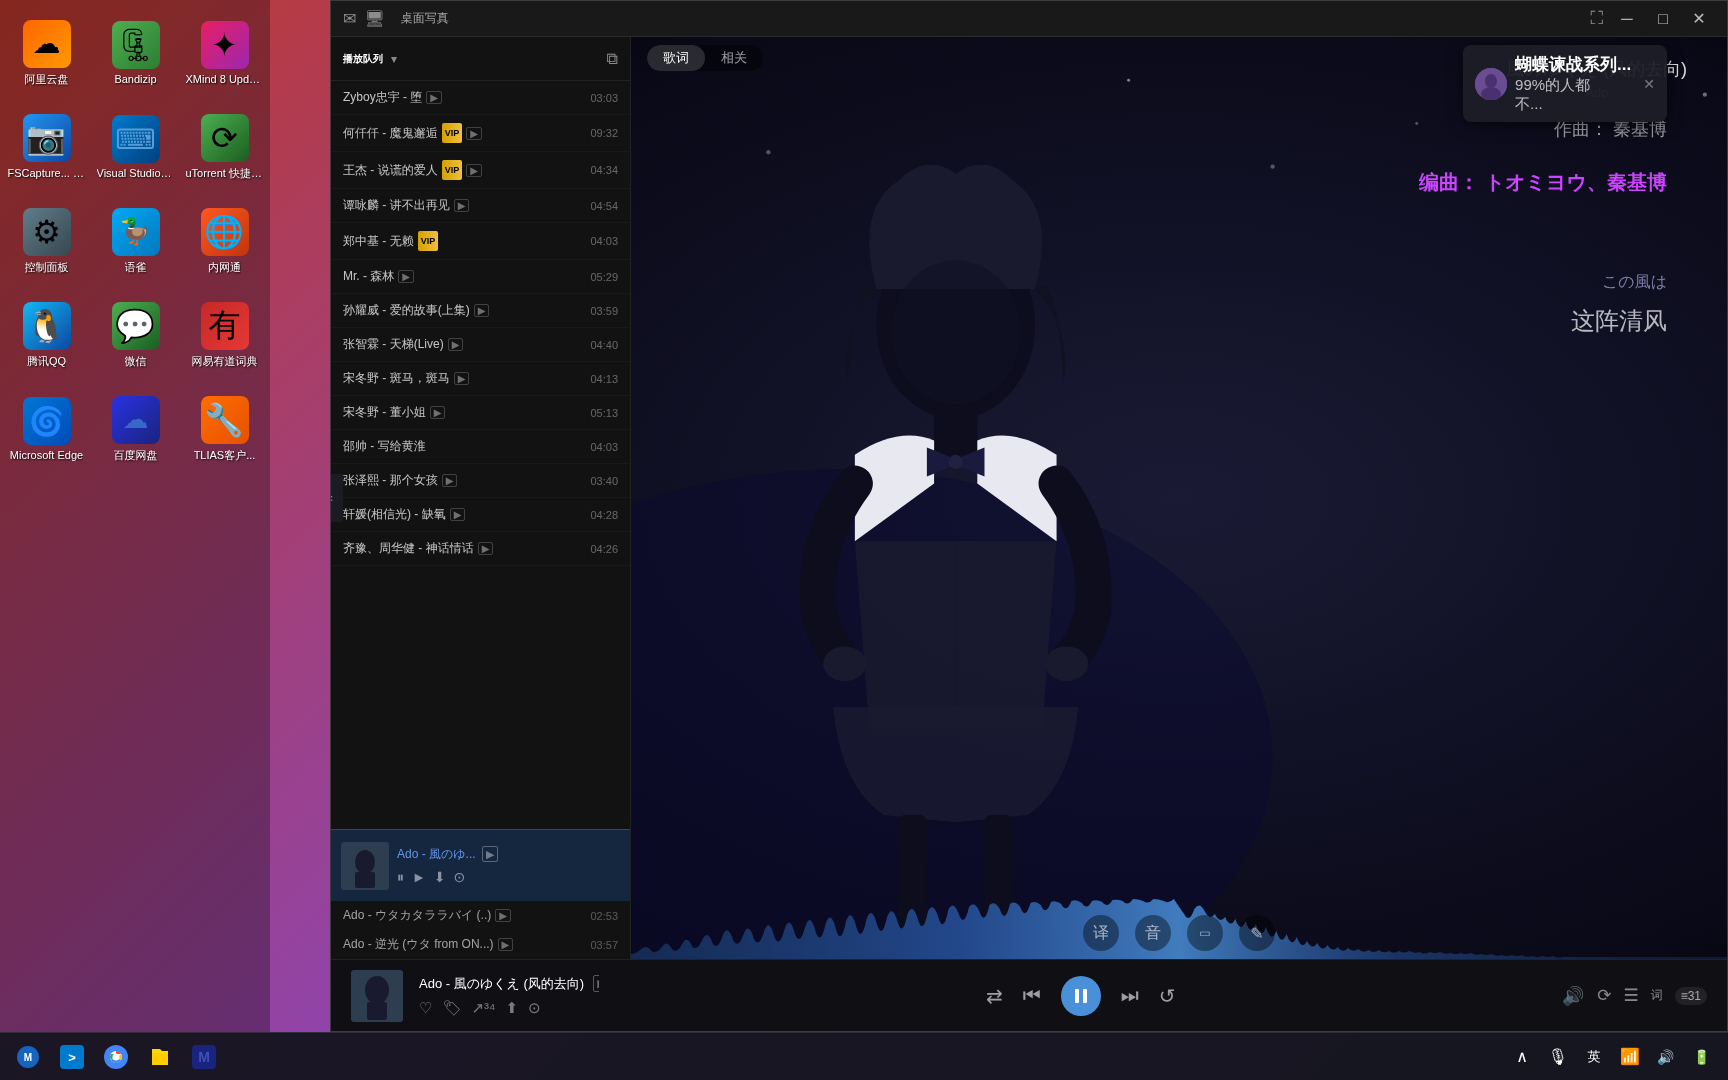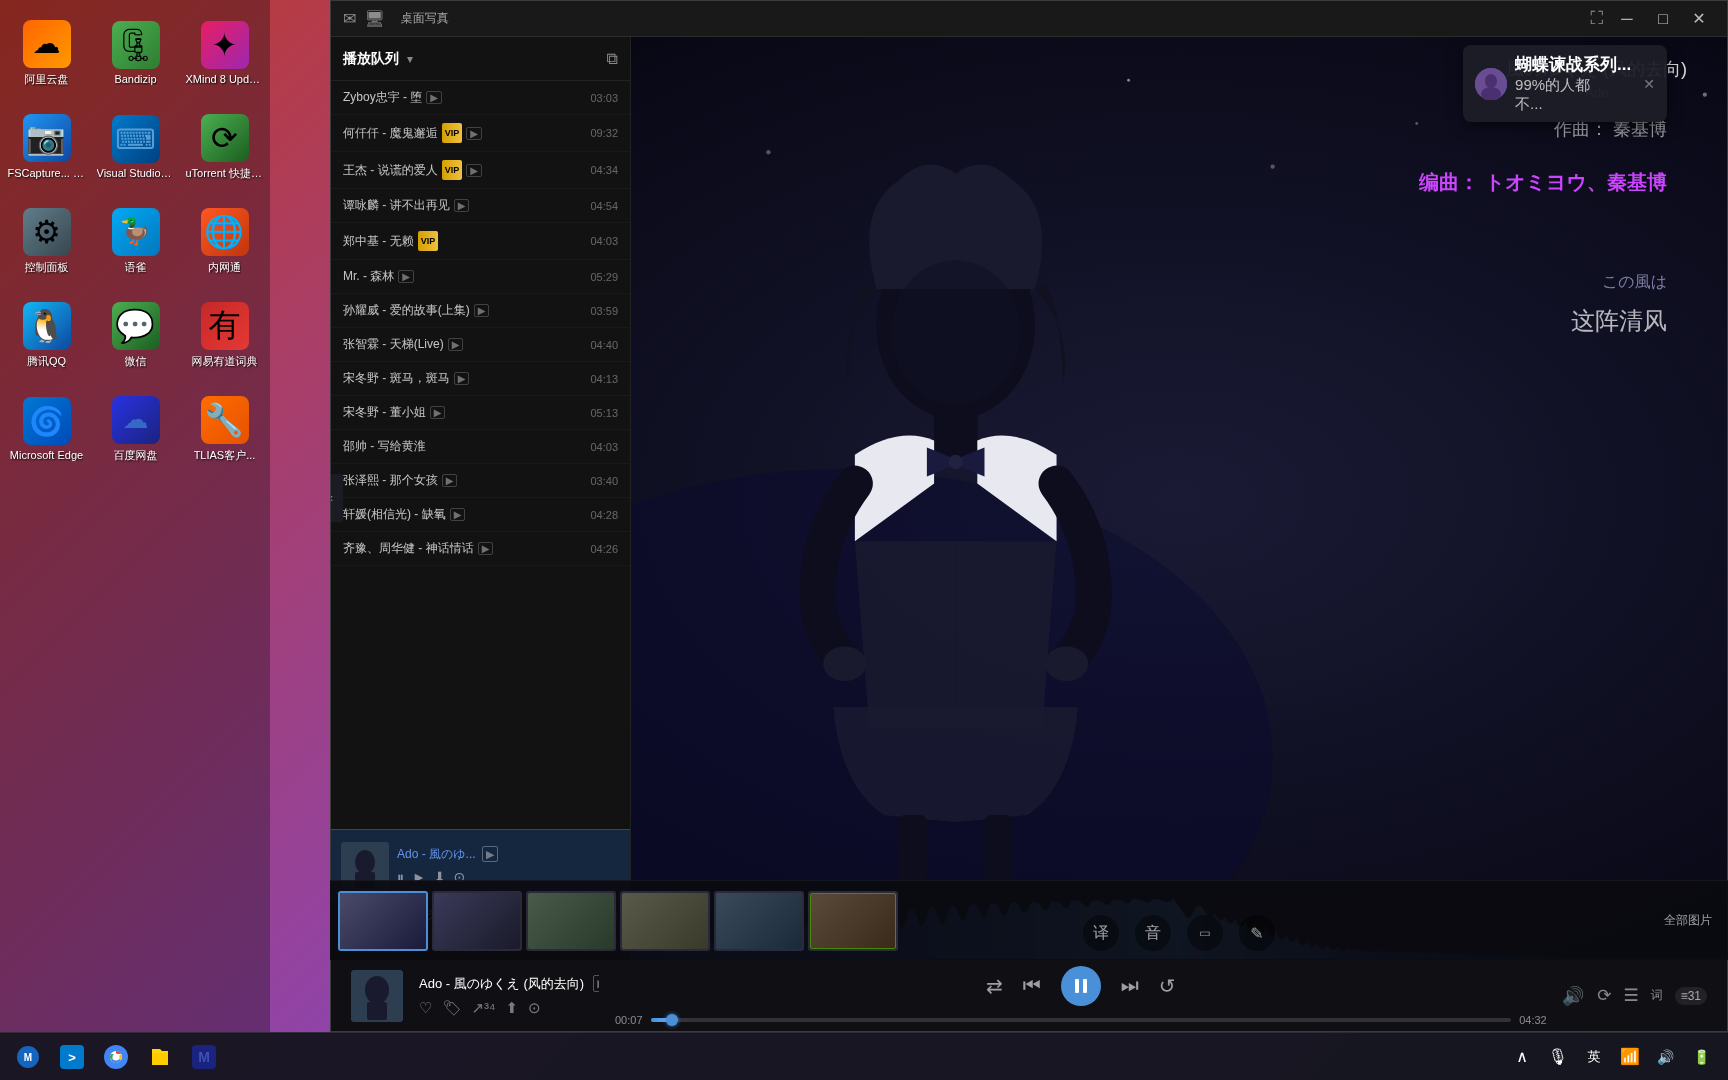--- a/index.html
+++ b/index.html
@@ -208,21 +208,21 @@
     .playlist-header {
       height: 44px;
       display: flex;
       align-items: center;
       padding: 0 12px;
       border-bottom: 1px solid rgba(255,255,255,0.07);
       gap: 8px;
     }
     .playlist-title {
       color: white;
-      font-size: 14px;
+      font-size: 10px;
       font-weight: bold;
     }
     .playlist-dropdown-btn {
       color: rgba(255,255,255,0.5);
       font-size: 12px;
       cursor: pointer;
     }
     .playlist-header-right {
       margin-left: auto;
       display: flex;
@@ -1056,20 +1056,28 @@
             <ellipse cx="303" cy="435" rx="15" ry="12" fill="#1a1a2e"></ellipse>
             <ellipse cx="457" cy="435" rx="15" ry="12" fill="#1a1a2e"></ellipse>
 
             <path d="M295 465 Q300 520 330 540 L380 545 L430 540 Q460 520 465 465 Z" fill="#1a1a30" opacity="0.85"></path>
 
             <rect x="340" y="540" width="20" height="80" rx="5" fill="#0d0d1e"></rect>
             <rect x="400" y="540" width="20" height="80" rx="5" fill="#0d0d1e"></rect>
           </svg>
         </div>
 
+        <div class="content-top-controls">
+          <div class="lyrics-toggle-group">
+            <div class="lyrics-tab active">歌词</div>
+            <div class="lyrics-tab">相关</div>
+          </div>
+          <div class="content-top-right">
+          </div>
+        </div>
 
         <div class="song-title-area">
           <div class="song-title-main">風のゆくえ (风的去向)</div>
           <div class="song-artist">Ado</div>
         </div>
 
         <div class="notification-popup">
           <div class="notif-avatar">
             <svg viewBox="0 0 32 32" width="32" height="32">
               <circle cx="16" cy="16" r="16" fill="#6a4c93"></circle>
@@ -1169,65 +1177,35 @@
           <span class="player-ctrl-btn">⏮</span>
           <div class="play-btn">
             <svg width="20" height="20" viewBox="0 0 20 20">
               <rect x="4" y="3" width="4" height="14" fill="white" rx="1"></rect>
               <rect x="12" y="3" width="4" height="14" fill="white" rx="1"></rect>
             </svg>
           </div>
           <span class="player-ctrl-btn">⏭</span>
           <span class="player-ctrl-btn">↺</span>
         </div>
-        <div class="progress-bar-container">
-          <span class="progress-time">00:07</span>
-          <div class="progress-track">
-            <div class="progress-fill" style="width: 2.5%;">
-              <div class="progress-thumb"></div>
-            </div>
-          </div>
-          <span class="progress-time">04:32</span>
-        </div>
       </div>
 
       <div class="player-right-controls">
         <span class="right-ctrl" style="font-size:18px;">🔊</span>
         <span class="right-ctrl">⟳</span>
         <span class="right-ctrl">☰</span>
         <span class="right-ctrl-label">词</span>
         <span class="right-ctrl-label" style="background:rgba(255,255,255,0.08);padding:2px 6px;border-radius:10px;font-size:12px;color:rgba(255,255,255,0.6);">
           ≡<span>31</span>
         </span>
       </div>
     </div>
 
   </div>
 
-  <div class="thumbnail-strip">
-    <div class="thumb-item active">
-      <div class="thumb-item-inner" style="background:linear-gradient(135deg,#4a4a6a,#1a1a3a);"></div>
-    </div>
-    <div class="thumb-item">
-      <div class="thumb-item-inner" style="background:linear-gradient(135deg,#3a3a5a,#1a1a2a);"></div>
-    </div>
-    <div class="thumb-item">
-      <div class="thumb-item-inner" style="background:linear-gradient(135deg,#4a5a4a,#2a3a2a);"></div>
-    </div>
-    <div class="thumb-item">
-      <div class="thumb-item-inner" style="background:linear-gradient(135deg,#5a5a4a,#3a3a2a);"></div>
-    </div>
-    <div class="thumb-item">
-      <div class="thumb-item-inner" style="background:linear-gradient(135deg,#3a4a5a,#1a2a3a);"></div>
-    </div>
-    <div class="thumb-item">
-      <div class="thumb-item-inner" style="background:linear-gradient(135deg,#5a4a3a,#3a2a1a);border:1px solid #4a8a00;"></div>
-    </div>
-    <div class="all-images-btn">全部图片</div>
-  </div>
 
   <div class="taskbar">
     <div class="taskbar-left">
       <div class="taskbar-icon" style="font-size:20px;">
         <svg width="24" height="24" viewBox="0 0 24 24">
           <circle cx="12" cy="12" r="11" fill="#1565c0"></circle>
           <text x="12" y="16" text-anchor="middle" fill="white" font-size="10" font-weight="bold">M</text>
         </svg>
       </div>
       <div class="taskbar-icon">

